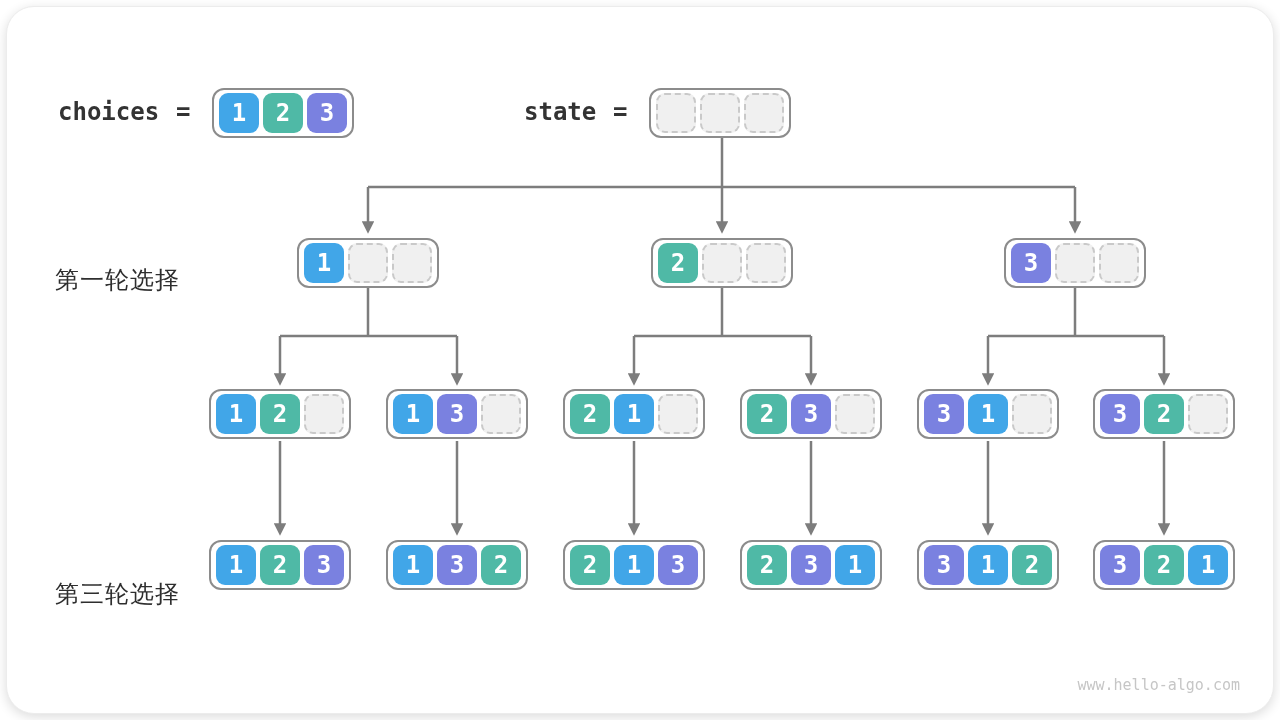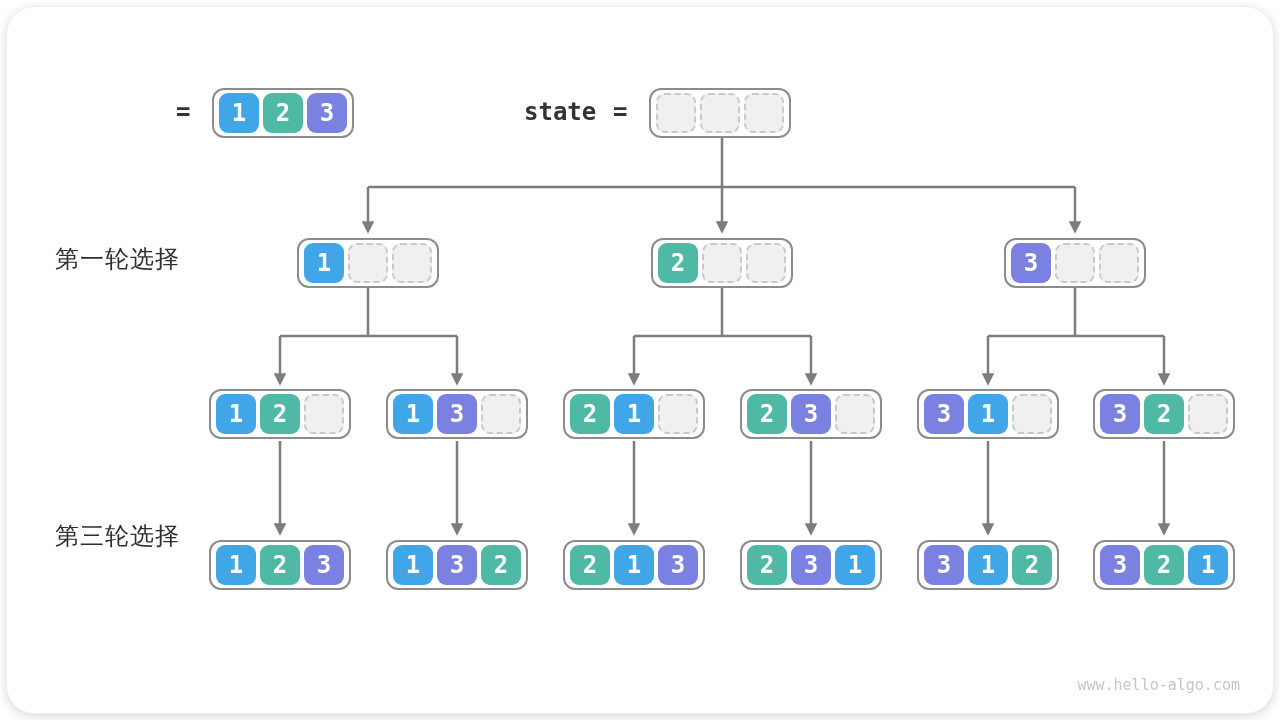--- a/index.html
+++ b/index.html
@@ -62,37 +62,38 @@
 
       <path d="M280 441 V532" marker-end="url(#arrow)"></path>
       <path d="M457 441 V532" marker-end="url(#arrow)"></path>
       <path d="M634 441 V532" marker-end="url(#arrow)"></path>
       <path d="M811 441 V532" marker-end="url(#arrow)"></path>
       <path d="M988 441 V532" marker-end="url(#arrow)"></path>
       <path d="M1164 441 V532" marker-end="url(#arrow)"></path>
     </g>
   </svg>
 
+  <div class="hdr-label" style="left:58px">choices</div>
   <div class="hdr-label" style="left:176px">=</div>
   <div class="node" style="left:212px;top:88px">
       <div class="cell filled" style="background: rgb(65, 166, 232);">1</div>
       <div class="cell filled" style="background: rgb(79, 185, 166);">2</div>
       <div class="cell filled" style="background: rgb(122, 129, 224);">3</div>
     </div>
 
   <div class="hdr-label" style="left:524px">state</div>
   <div class="hdr-label" style="left:613px">=</div>
   <div class="node" style="left:649px;top:88px">
       <div class="cell empty"></div>
       <div class="cell empty"></div>
       <div class="cell empty"></div>
     </div>
 
-  <div class="row-label" style="top:243px">第一轮选择</div>
-  <div class="row-label" style="top:520px">第三轮选择</div>
+  <div class="row-label" style="top:264px">第一轮选择</div>
+  <div class="row-label" style="top:578px">第三轮选择</div>
 
   <div class="node" style="left:297px;top:238px">
       <div class="cell filled" style="background: rgb(65, 166, 232);">1</div>
       <div class="cell empty"></div>
       <div class="cell empty"></div>
     </div>
   <div class="node" style="left:651px;top:238px">
       <div class="cell filled" style="background: rgb(79, 185, 166);">2</div>
       <div class="cell empty"></div>
       <div class="cell empty"></div>

